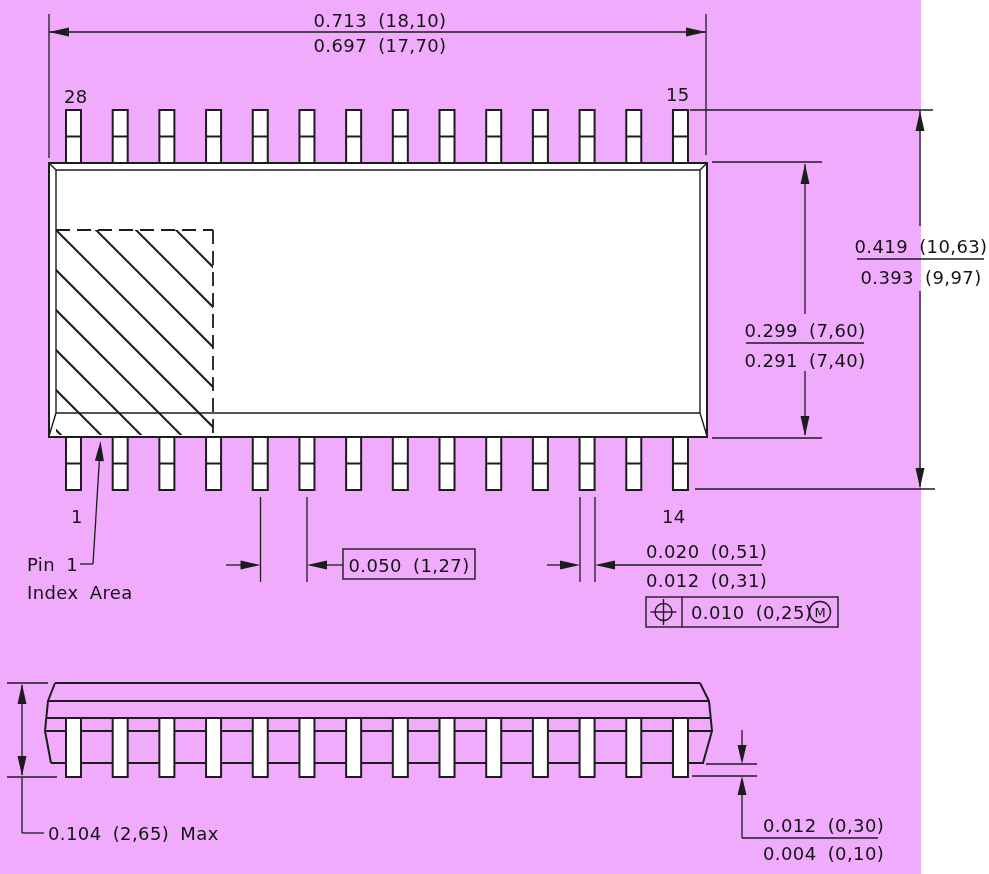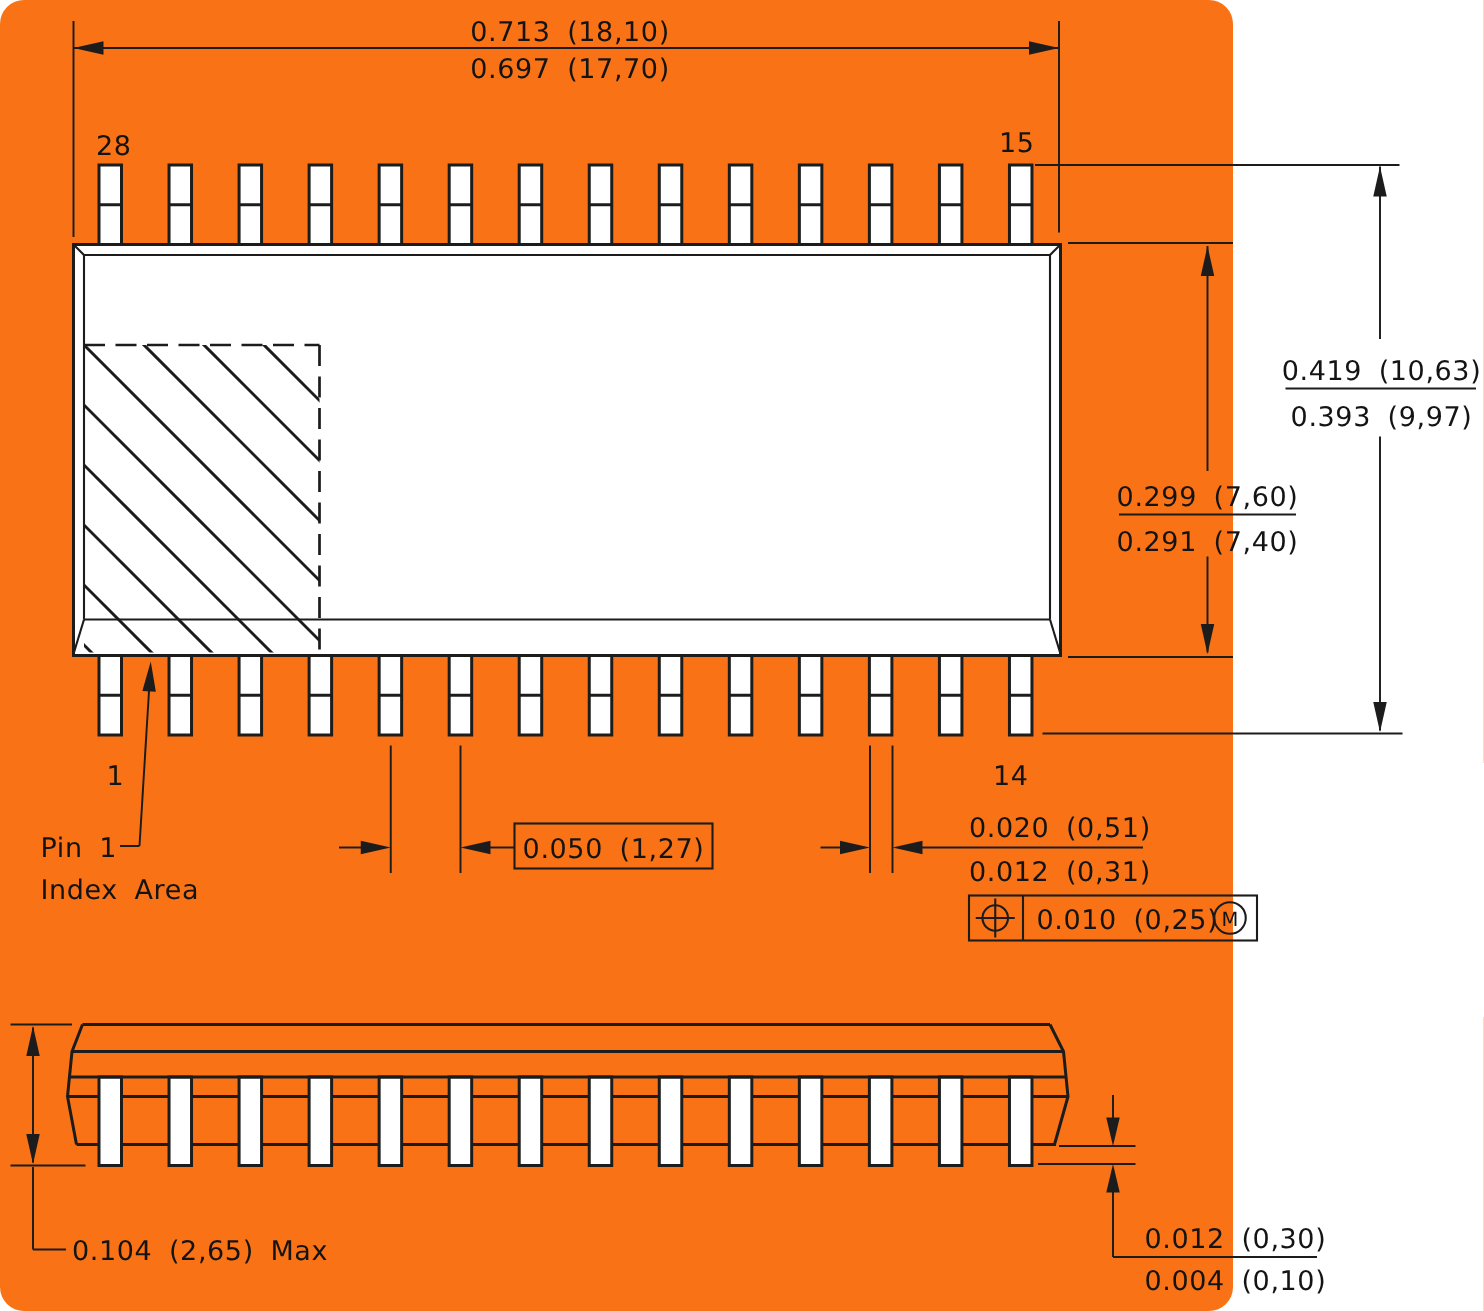--- a/index.html
+++ b/index.html
@@ -1,16 +1,16 @@
 <!DOCTYPE html>
 <html><head>
 <meta charset="utf-8">
 <style>
   html,body{margin:0;padding:0;background:#ffffff;}
-  .stage{position:relative;width:822px;height:874px;background:#f97316;border-radius:16px;}
+  .stage{position:relative;width:921px;height:874px;background:#f0abfc;}
   svg{display:block;}
   svg text{
     font-family:"DejaVu Sans", sans-serif;
     font-size:18px;
     fill:#141414;
     letter-spacing:0.4px;
     word-spacing:5px;
   }
   .obj{stroke:#1c1c1c;stroke-width:2;fill:none;}
   .objw{stroke:#1c1c1c;stroke-width:2;fill:#ffffff;}

